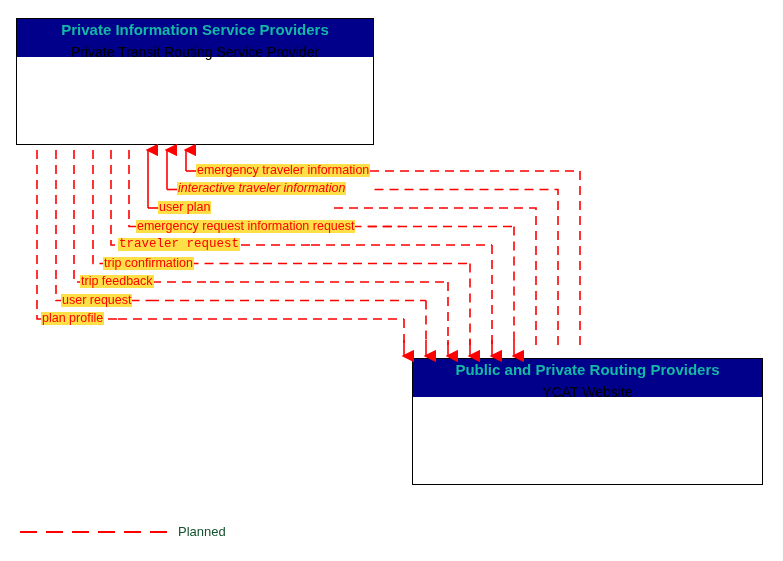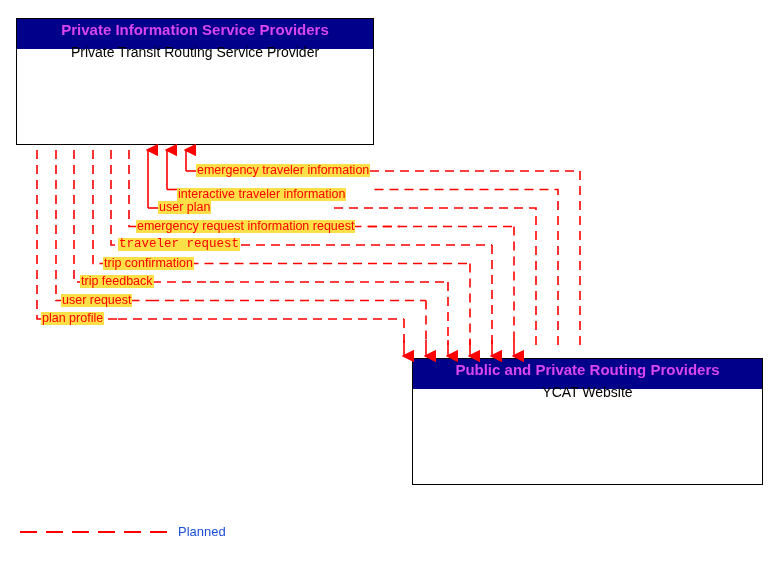--- a/index.html
+++ b/index.html
@@ -2,39 +2,39 @@
 <html><head>
 <meta charset="utf-8">
 <style>
   html,body{margin:0;padding:0;background:#ffffff;}
   body{width:783px;height:561px;position:relative;overflow:hidden;
        font-family:"Liberation Sans","DejaVu Sans",sans-serif;}
   #stage{position:absolute;left:0;top:0;width:783px;height:561px;}
 
   
   .entity{position:absolute;border:1px solid #000000;background:#ffffff;box-sizing:border-box;}
-  .entity-header{position:absolute;left:0;top:0;right:0;height:30px;background:#00008B;
-       color:#d946ef;font-size:15px;font-weight:bold;text-align:center;line-height:22px;
+  .entity-header{position:absolute;left:0;top:0;right:0;height:38px;background:#00008B;
+       color:#14b8a6;font-size:15px;font-weight:bold;text-align:center;line-height:22px;
        white-space:nowrap;overflow:hidden;}
   .entity-name{position:absolute;left:0;right:0;top:24px;color:#000000;font-size:14px;
        text-align:center;line-height:18px;padding:0 6px;box-sizing:border-box;}
 
   #box-top{left:16px;top:18px;width:358px;height:127px;}
   #box-bottom{left:412px;top:358px;width:351px;height:127px;}
 
   
   #flows{position:absolute;left:0;top:0;width:783px;height:561px;}
 
   
   .flow-label{position:absolute;color:#FF0000;font-size:12.5px;white-space:nowrap;
        line-height:13px;background:#fde047;padding:0 1px;}
 
   
   #legend{position:absolute;left:18px;top:521px;width:260px;height:22px;}
-  #legend-label{position:absolute;left:178px;top:524px;color:#1d4ed8;font-size:13px;
+  #legend-label{position:absolute;left:178px;top:524px;color:#14532d;font-size:13px;
        white-space:nowrap;}
 </style>
 </head>
 <body>
 
 <div id="stage">
 
   <div class="entity" id="box-top">
     <div class="entity-header">Private Information Service Providers</div>
     <div class="entity-name">Private Transit Routing Service Provider</div>
@@ -96,21 +96,21 @@
       <path d="M368,226.5 L514,226.5"></path>
       <path d="M311,245 L492,245"></path>
       <path d="M263,263.5 L470,263.5"></path>
       <path d="M210,282 L448,282"></path>
       <path d="M150,300.5 L426,300.5"></path>
       <path d="M118,319 L404,319"></path>
     </g>
   </svg>
 
   <div class="flow-label" style="left:196px;top:164px;">emergency traveler information</div>
-  <div class="flow-label" style="left:177px;top:188px;">interactive traveler information</div>
+  <div class="flow-label" style="left:177px;top:182px;font-style:italic;">interactive traveler information</div>
   <div class="flow-label" style="left:158px;top:201px;">user plan</div>
   <div class="flow-label" style="left:136px;top:219.5px;">emergency request information request</div>
   <div class="flow-label" style="left:118px;top:238px;font-family:Liberation Mono, monospace;">traveler request</div>
   <div class="flow-label" style="left:103px;top:256.5px;">trip confirmation</div>
   <div class="flow-label" style="left:80px;top:275px;">trip feedback</div>
   <div class="flow-label" style="left:61px;top:293.5px;">user request</div>
   <div class="flow-label" style="left:41px;top:312px;">plan profile</div>
 
   <svg id="legend" viewBox="0 0 260 22" xmlns="http://www.w3.org/2000/svg">
     <path d="M2,11 L155,11" stroke="#FF0000" stroke-width="1.8" fill="none" stroke-dasharray="17,9"></path>

